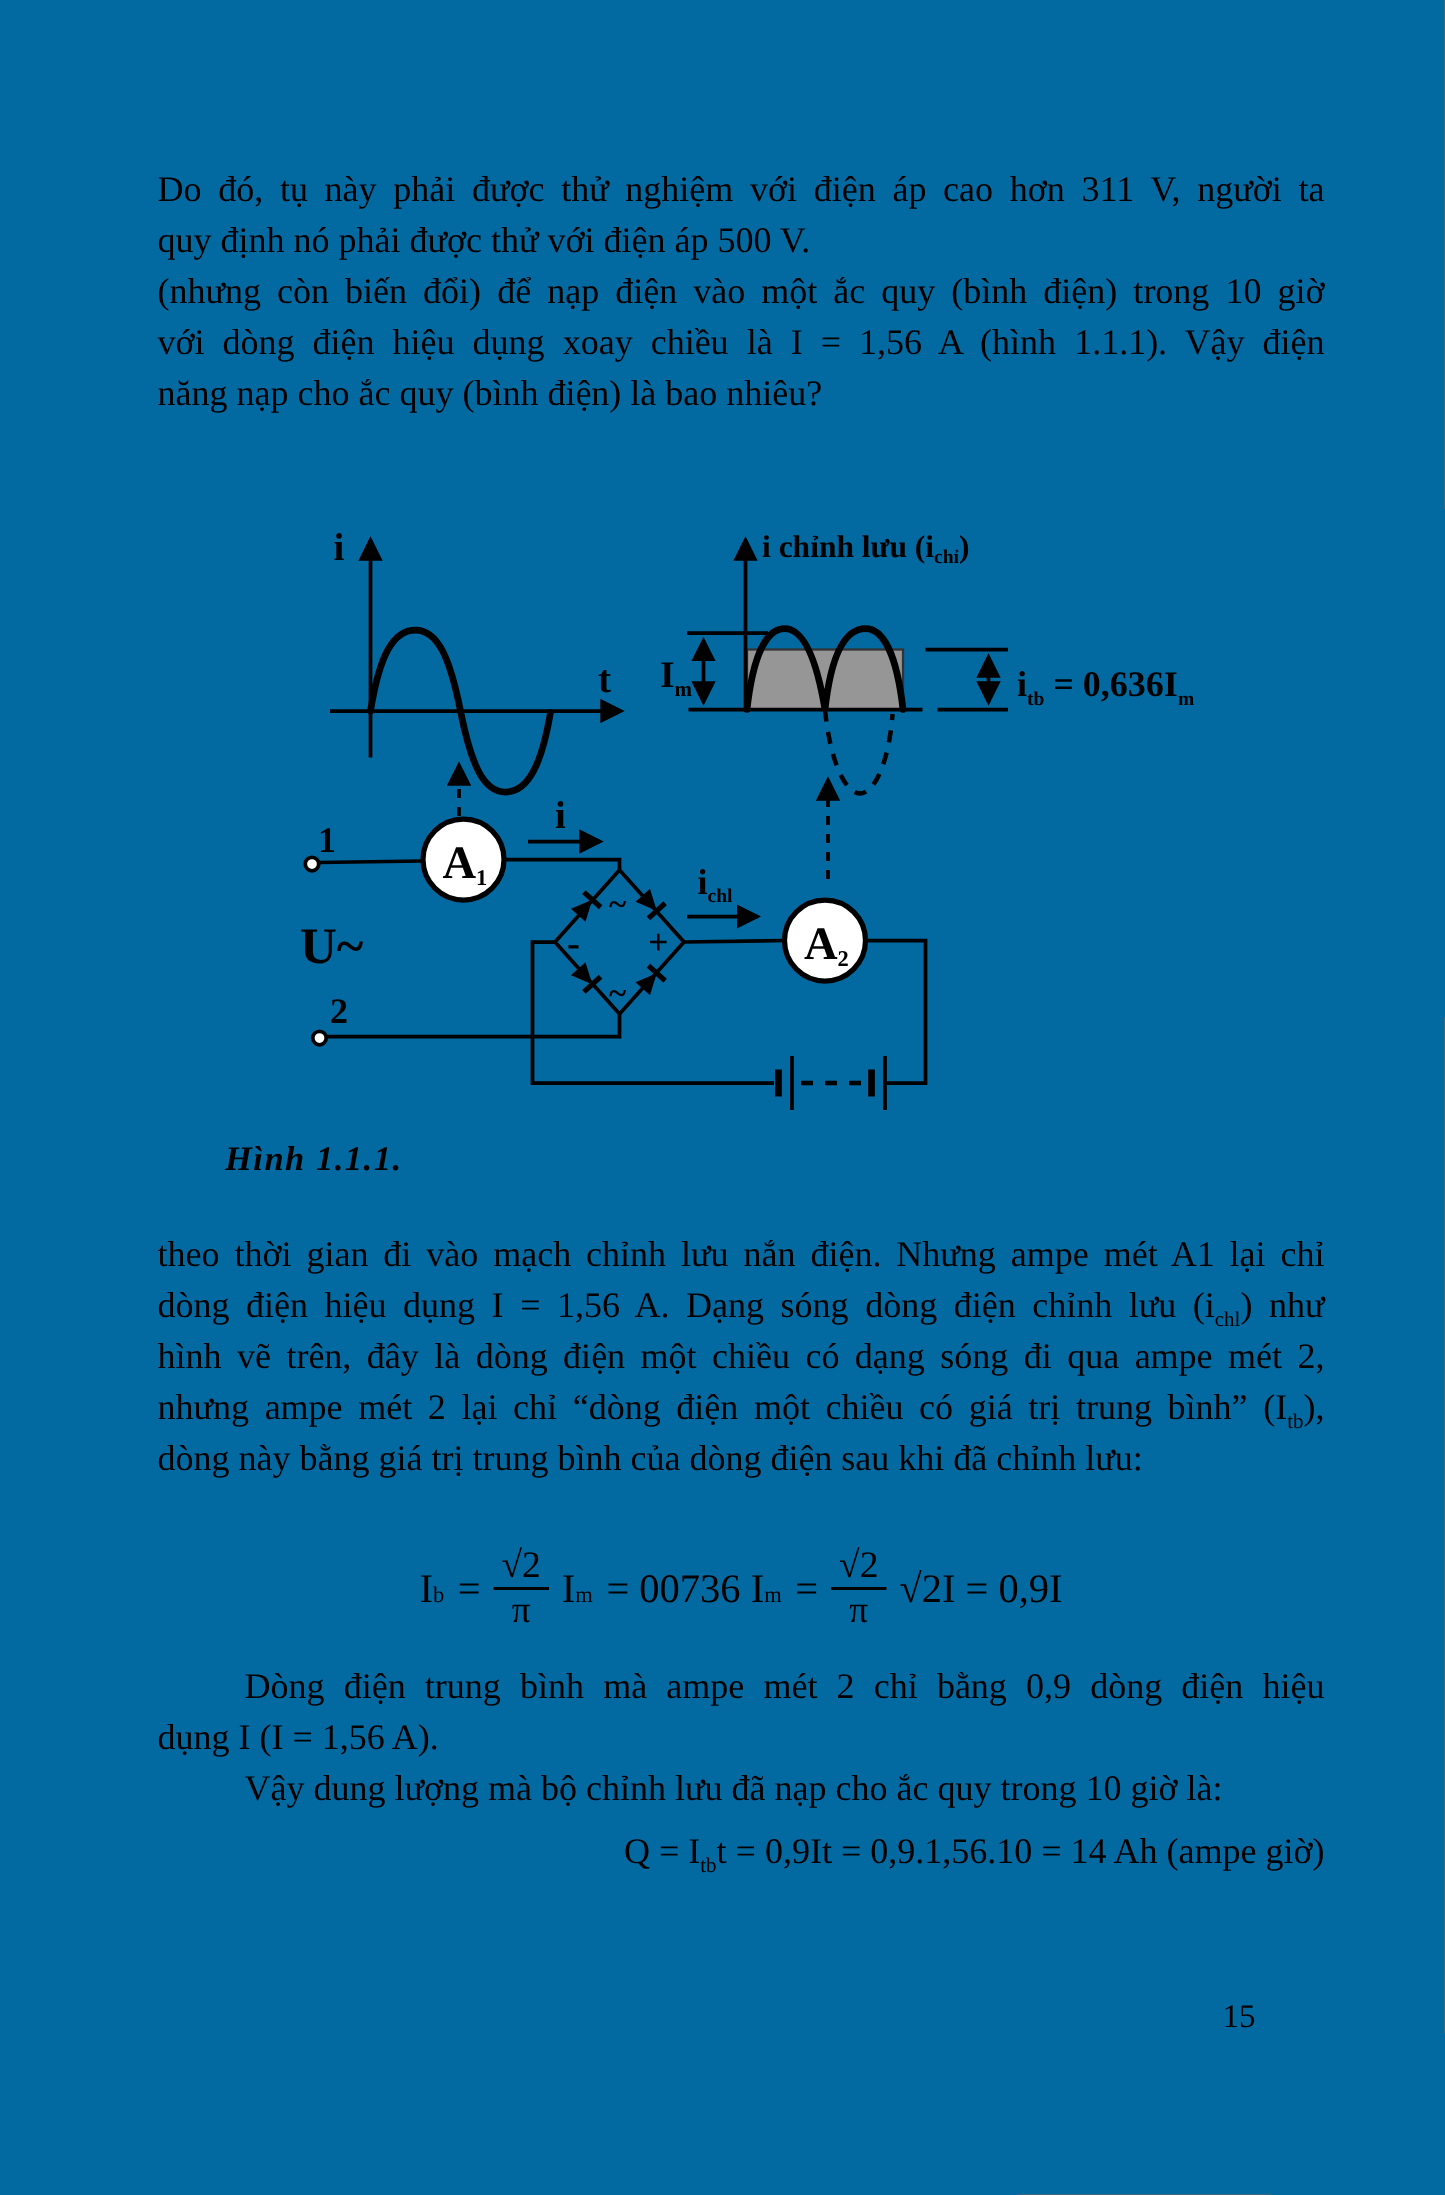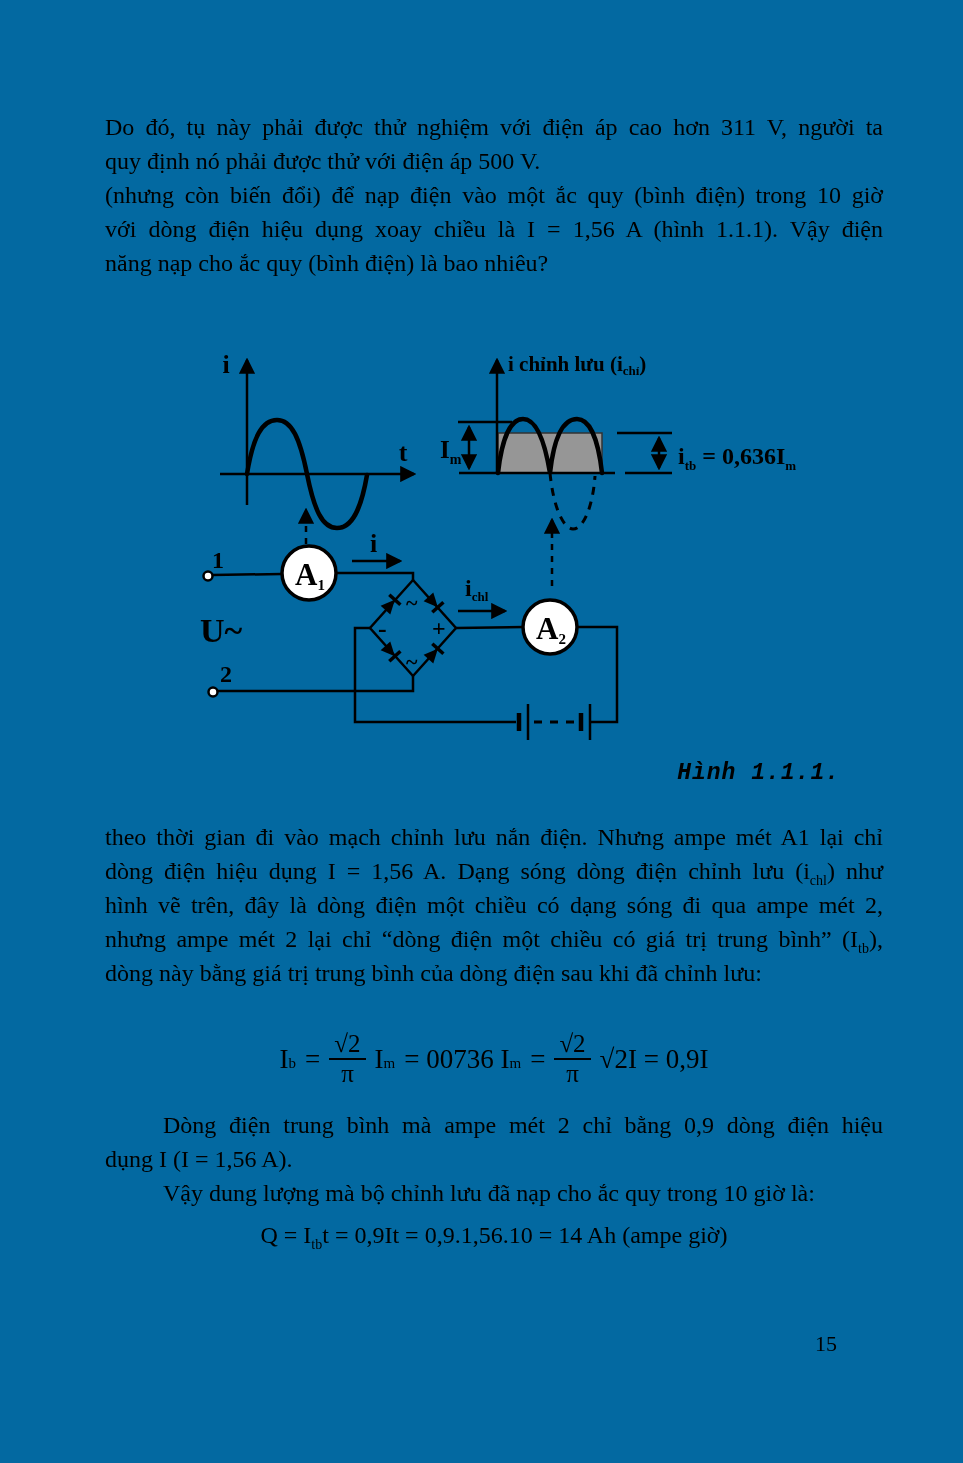--- a/index.html
+++ b/index.html
@@ -7,42 +7,42 @@
     position:relative;
     width:963px;height:1463px;
     background:#0369a1;
     font-family:"Liberation Serif","DejaVu Serif",serif;
     color:#000;
     overflow:hidden;
     margin:0 auto;
   }
   .para{position:absolute;left:105px;width:778px;}
   .line{font-size:24px;line-height:34px;white-space:nowrap;}
-  .wrapline{font-size:24px;line-height:34px;}
+  .wrapline{font-size:24px;line-height:34px;text-align:right;}
   .j{white-space:normal;text-align:justify;text-align-last:justify;}
   .ind{text-indent:58px;}
   sub.s{font-size:14px;line-height:0;}
   .center{text-align:center;}
   
   .formula{
     position:absolute;left:105px;top:1022px;width:778px;height:74px;
     display:flex;align-items:center;justify-content:center;
     font-size:27px;gap:9px;
   }
   .frac{display:inline-flex;flex-direction:column;align-items:center;line-height:1.05;}
   .frac .num{padding:0 5px 1px 5px;border-bottom:2.5px solid #000;font-size:25px;}
   .frac .den{padding-top:1px;font-size:25px;}
   .fpiece{display:inline-flex;align-items:baseline;}
   .fpiece sub{font-size:15px;}
   
   .fig-svg{position:absolute;left:150px;top:342px;}
   .fig-caption{
     position:absolute;left:150px;top:760px;width:690px;
-    text-align:right;
-    font-family:Liberation Mono, monospace;
+    text-align:left;
+    font-family:Liberation Serif, serif;
     font-style:italic;font-weight:bold;font-size:23px;letter-spacing:1px;
   }
   .pagenum{position:absolute;left:815px;top:1331px;width:70px;font-size:22px;text-align:left;}
   svg text{font-family:"Liberation Serif","DejaVu Serif",serif;font-weight:bold;fill:#000;}
 </style>
 </head>
 <body>
 
 <div class="page">
 

